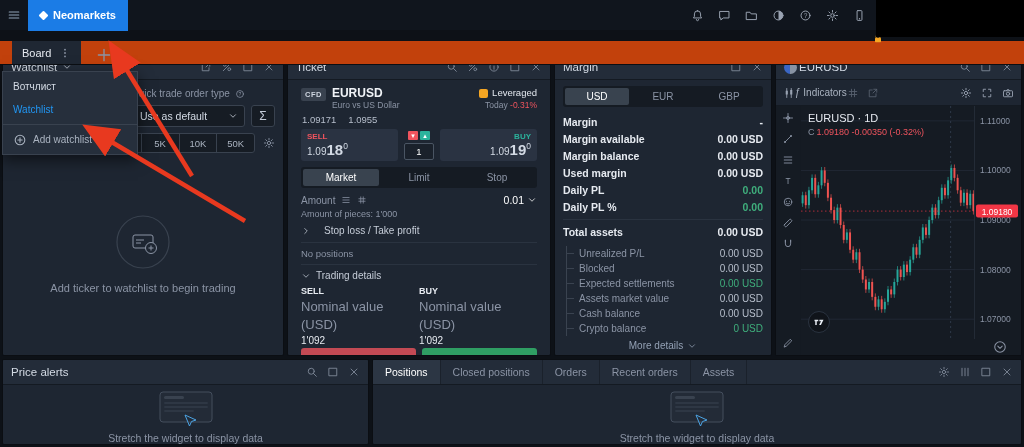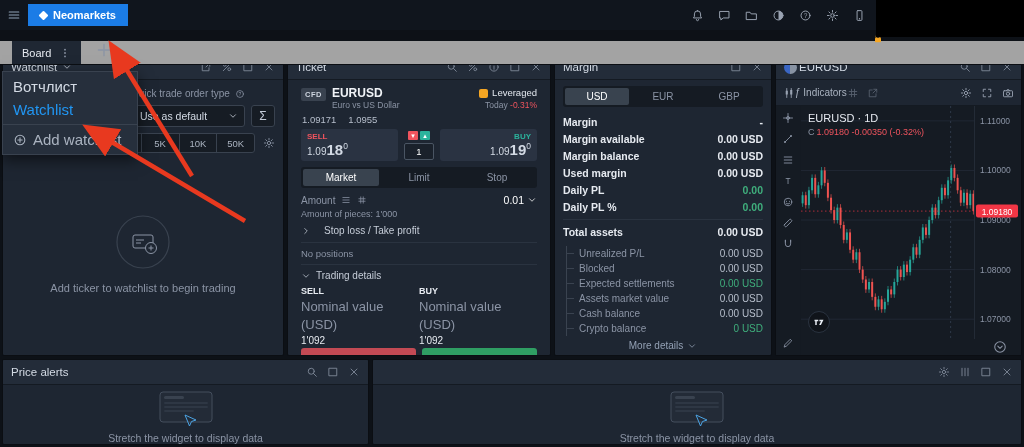--- a/index.html
+++ b/index.html
@@ -9,30 +9,30 @@
   .icon{display:inline-flex;width:14px;height:14px;flex:none}
   .icon svg{width:100%;height:100%;display:block}
   .icon svg [stroke="currentColor"]{stroke-width:1.2;stroke-linecap:round;stroke-linejoin:round;fill:none}
   .icon.sm{width:12px;height:12px}
   .icon.xs{width:10px;height:10px}
 
   
   .topbar{position:absolute;left:0;top:0;right:0;height:30px;background:#10151d;
           display:flex;align-items:center;z-index:5}
   .hamburger{width:28px;display:flex;justify-content:center;color:#8fa3b8;cursor:pointer}
-  .brand{height:22px;background:#1b7ce6;display:flex;align-items:center;gap:6px;
+  .brand{height:32px;background:#1b7ce6;display:flex;align-items:center;gap:6px;
          padding:0 12px;color:#fff;font-weight:bold;font-size:11px;cursor:pointer}
   .brand-mark{width:7px;height:7px;background:#fff;transform:rotate(45deg);border-radius:1px}
   .topbar-icons{margin-left:auto;margin-right:158px;display:flex;gap:14px;color:#9aa3b2}
   .topbar-icons .icon{width:13px;height:13px;cursor:pointer}
   .redacted{position:absolute;left:876px;top:0;width:148px;height:37px;background:#000;z-index:80}
 
   
-  .tabbar{position:absolute;top:41px;left:0;right:0;height:23px;background:#a3a3a3;
-          display:flex;align-items:flex-start;z-index:4;border-bottom:1px solid #0b0e13}
+  .tabbar{position:absolute;top:41px;left:0;right:0;height:23px;background:#c2410c;
+          display:flex;align-items:flex-end;z-index:4;border-bottom:1px solid #0b0e13}
   .board-tab{margin-left:12px;height:23px;display:flex;align-items:center;gap:8px;
              background:#1f2733;padding:0 10px;color:#e6eaf0;font-size:11px;cursor:pointer}
   .board-tab .icon{color:#8b94a5}
   .add-tab{margin-left:14px;width:18px;height:18px;display:flex;align-items:center;
            justify-content:center;color:#8b94a5;cursor:pointer}
   .lock{position:absolute;left:872px;top:32px;width:12px;height:13px;color:#f5a623;z-index:6}
 
   
   .widget{position:absolute;background:#1e2632;border:1px solid #0b0e13;border-radius:2px;
           display:flex;flex-direction:column;overflow:hidden;box-sizing:border-box}
@@ -62,21 +62,21 @@
   .wl-row3{margin:6px 8px 0 100px;display:flex;align-items:center;gap:8px;color:#8b94a5}
   .presets{flex:1;display:flex;background:#161c24;border:1px solid #39424f;border-radius:3px;overflow:hidden}
   .presets button{flex:1;height:18px;background:none;border:none;border-right:1px solid #39424f;
                   color:#aab3c0;font-size:9.5px;font-family:inherit;cursor:pointer;padding:0}
   .presets button:last-child{border-right:none}
   .wl-empty{flex:1;display:flex;flex-direction:column;align-items:center;justify-content:center;gap:12px}
   .empty-text{font-size:11px;color:#8b94a5}
 
   .dropdown{position:absolute;left:2px;top:71px;width:134px;background:#262f3c;
             border:1px solid #39424f;box-shadow:0 5px 14px rgba(0,0,0,.55);z-index:50;padding:3px 0}
-  .dd-item{height:23px;display:flex;align-items:center;padding:0 10px;font-size:15px;
+  .dd-item{height:23px;display:flex;align-items:center;padding:0 10px;font-size:10px;
            color:#d3dae4;cursor:pointer;gap:6px}
   .dd-item.active{color:#2196f3}
   .dd-divider{height:1px;background:#39424f;margin:3px 0}
   .dd-add{color:#aab3c0}
 
   
   .tk-body{flex:1;padding:7px 13px;display:flex;flex-direction:column;font-size:10px;box-sizing:border-box}
   .tk-inst{display:flex;align-items:flex-start}
   .cfd-badge{background:#39424f;color:#cfd6e0;font-size:7.5px;font-weight:bold;
              padding:2px 4px;border-radius:2px;margin:1px 6px 0 0;letter-spacing:.5px}
@@ -890,20 +890,27 @@
           <rect x="10" y="20" width="30" height="2" rx="1" fill="#2e3744"></rect>
           <path d="M31 25l4.5 11 2-4.5 4.5-1.5z" fill="none" stroke="#4ba3e3"></path>
         </svg>
       </span>
     <span>Stretch the widget to display data</span>
   </div>
 </section>
 
 <section class="widget" id="positionsw">
   <div class="whead" style="padding:0 8px 0 0">
+    <div class="pos-tabs" id="positions-tabs">
+        <div class="pos-tab active">Positions</div>
+        <div class="pos-tab">Closed positions</div>
+        <div class="pos-tab">Orders</div>
+        <div class="pos-tab">Recent orders</div>
+        <div class="pos-tab">Assets</div>
+      </div>
     <div class="whead-icons">
         <span class="icon">
           <svg viewBox="0 0 16 16">
             <circle cx="8" cy="8" r="2.2" stroke="currentColor"></circle>
             <path d="M8 1.8v2M8 12.2v2M1.8 8h2M12.2 8h2M3.6 3.6l1.4 1.4M11 11l1.4 1.4M12.4 3.6L11 5M5 11l-1.4 1.4" stroke="currentColor"></path>
           </svg>
         </span>
         <span class="icon">
           <svg viewBox="0 0 16 16">
             <path d="M4 3v10M8 3v10M12 3v10" stroke="currentColor"></path>

